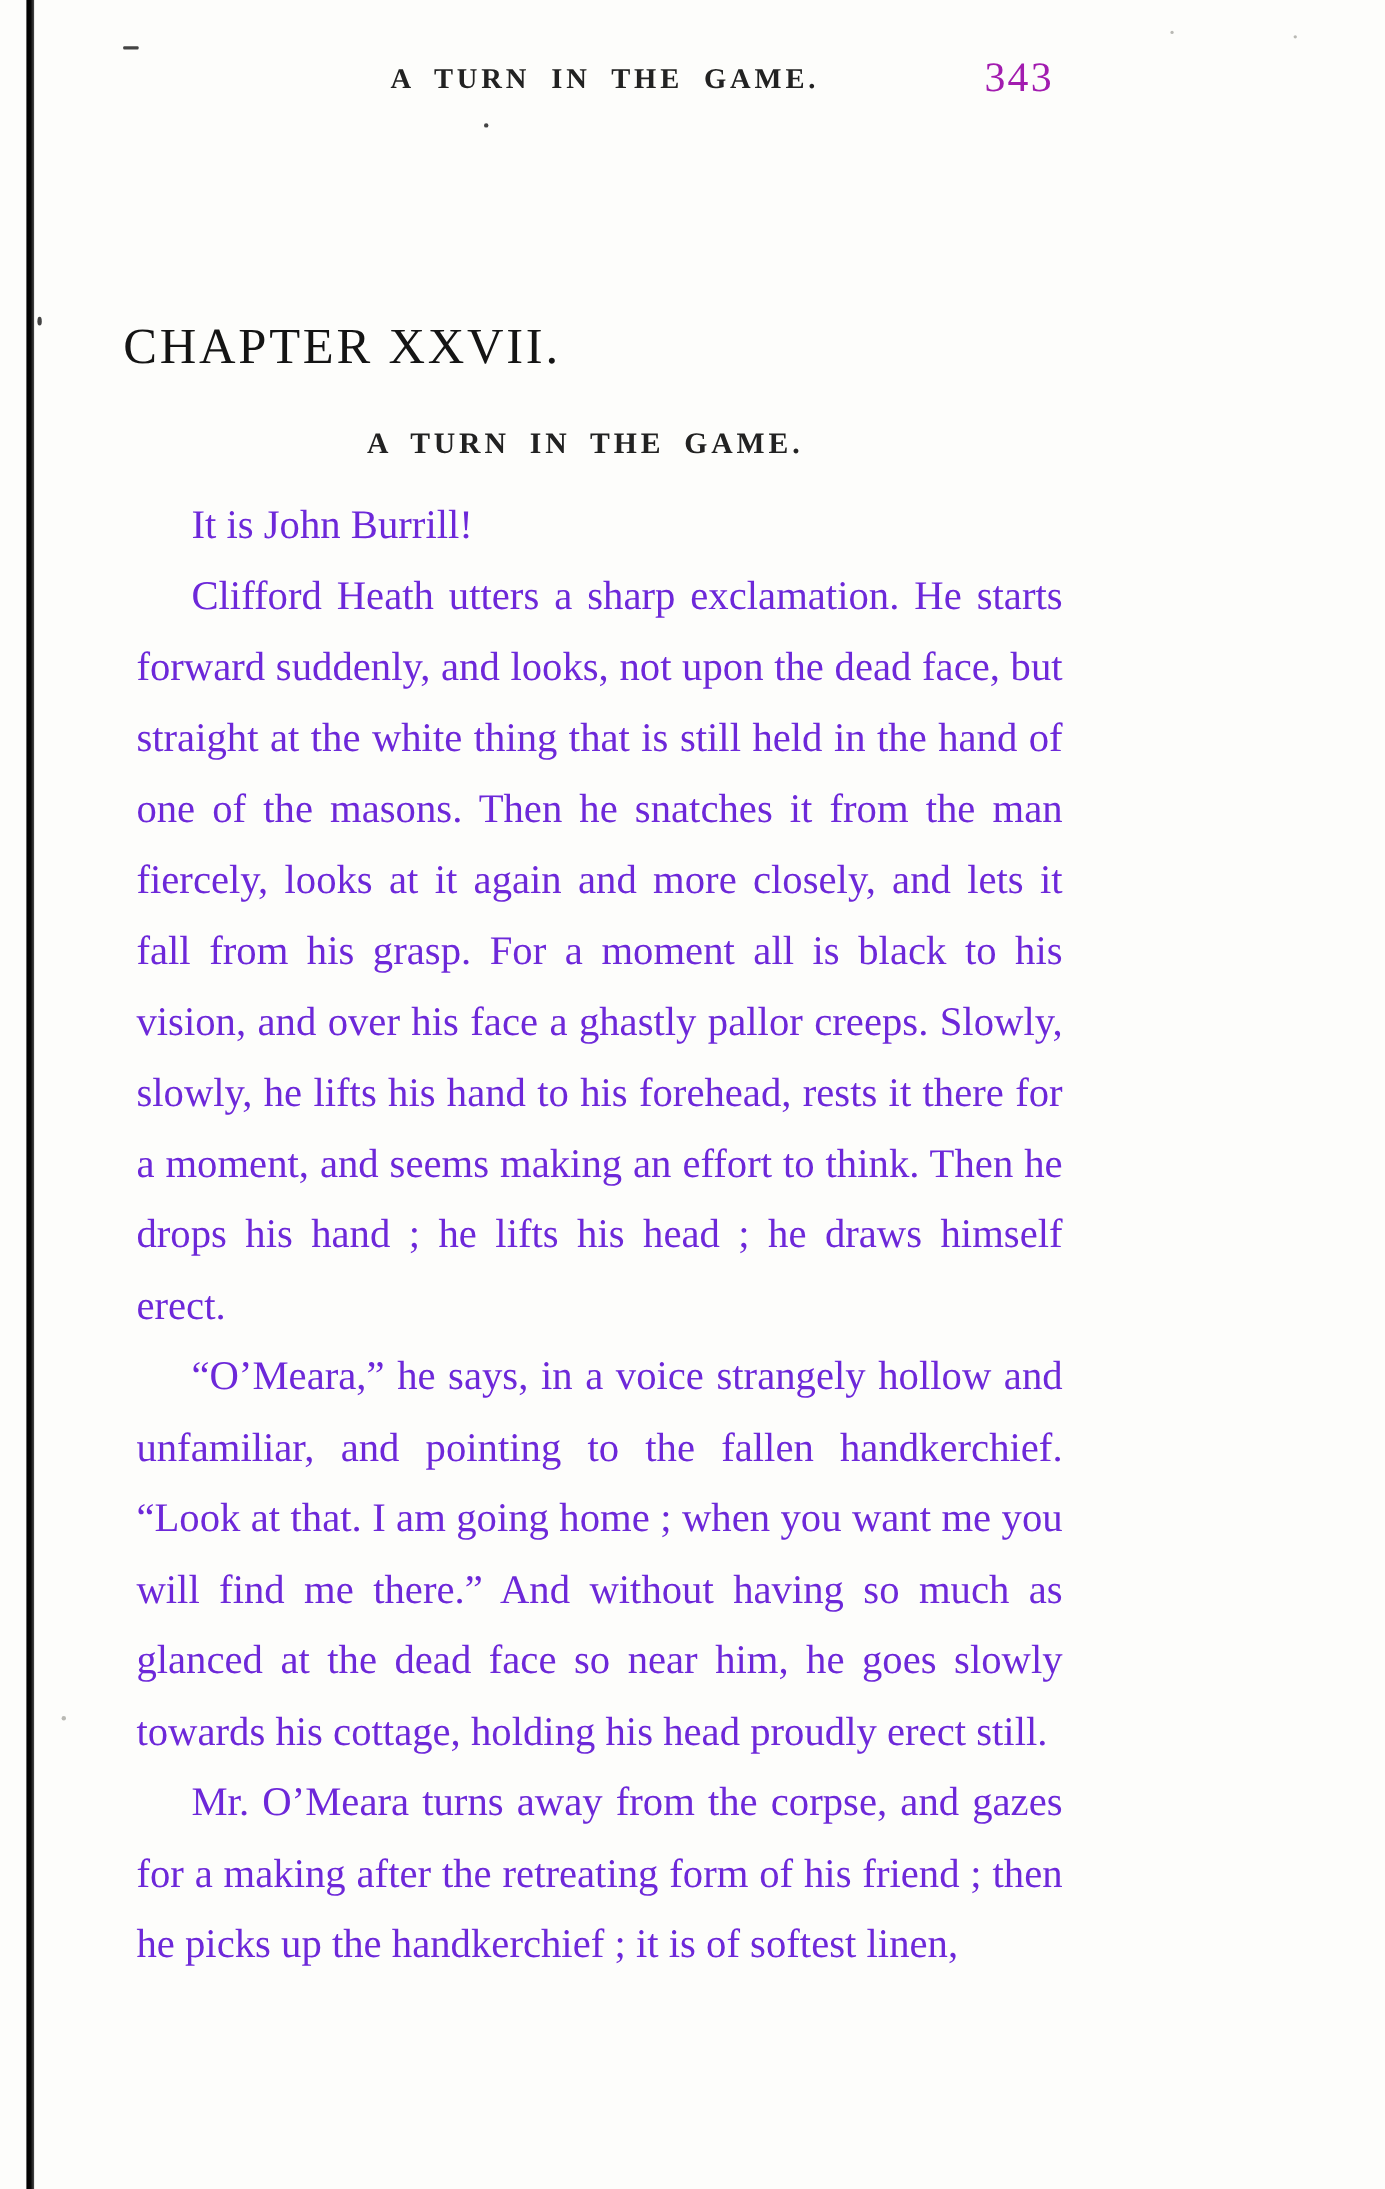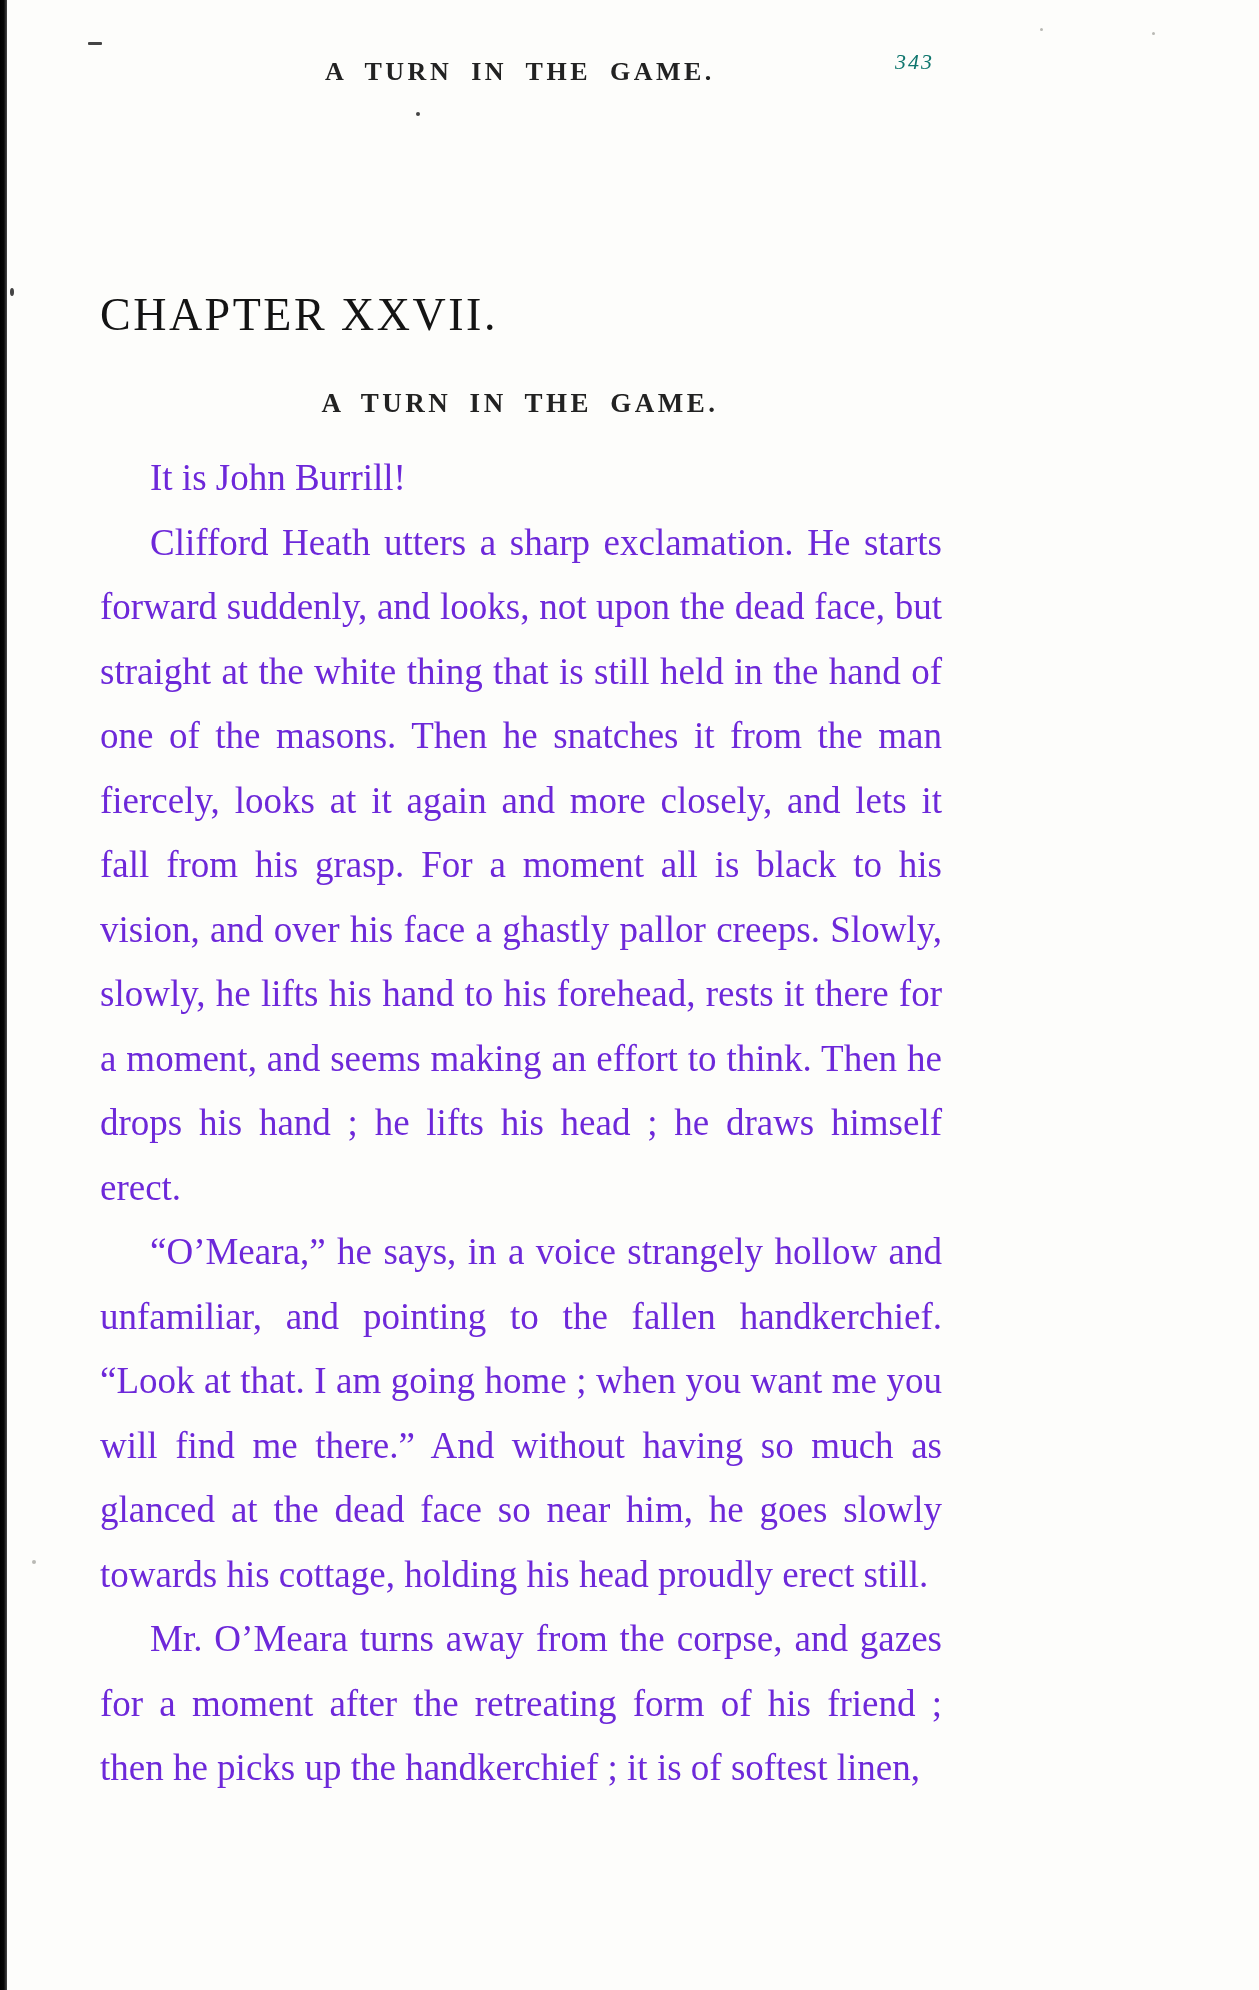--- a/index.html
+++ b/index.html
@@ -1,15 +1,15 @@
 <!DOCTYPE html>
 <html><head>
 <meta charset="utf-8">
 <style>
-  * { box-sizing: border-box; }
+  * { box-sizing: border-box; margin-left: 12px; }
   html, body { margin: 0; padding: 0; }
   body {
     width: 1259px;
     height: 1990px;
     background: #fdfdfb;
     font-family: "Liberation Serif", "DejaVu Serif", serif;
     color: #1b1b1b;
     position: relative;
     overflow: hidden;
   }
@@ -37,24 +37,23 @@
     font-size: 26px;
     letter-spacing: 3.5px;
     word-spacing: 9px;
     color: #222;
     line-height: 1.2;
   }
   .rh-page {
     position: absolute;
     right: 6px;
     top: -7px;
-    font-size: 22px;
+    font-size: 38px;
     letter-spacing: 2px;
-    color: #0f766e;
-    font-style: italic;
+    color: #a21caf;
   }
   .chapter {
     position: absolute;
     top: 292px;
     left: 100px;
     width: 840px;
     margin: 0;
     text-align: left;
     font-weight: normal;
     font-size: 46px;
@@ -112,21 +111,21 @@
   </div>
 
   <h1 class="chapter">CHAPTER XXVII.</h1>
 
   <h2 class="section">A TURN IN THE GAME.</h2>
 
   <div class="body-text">
     <p>It is John Burrill!</p>
     <p>Clifford Heath utters a sharp exclamation.  He starts forward suddenly, and looks, not upon the dead face, but straight at the white thing that is still held in the hand of one of the masons.  Then he snatches it from the man fiercely, looks at it again and more closely, and lets it fall from his grasp.  For a moment all is black to his vision, and over his face a ghastly pallor creeps.  Slowly, slowly, he lifts his hand to his forehead, rests it there for a moment, and seems making an effort to think.  Then he drops his hand ; he lifts his head ; he draws himself erect.</p>
     <p>“O’Meara,” he says, in a voice strangely hollow and unfamiliar, and pointing to the fallen handkerchief.  “Look at that.  I am going home ; when you want me you will find me there.”  And without having so much as glanced at the dead face so near him, he goes slowly towards his cottage, holding his head proudly erect still.</p>
-    <p>Mr. O’Meara turns away from the corpse, and gazes for a moment after the retreating form of his friend ; then he picks up the handkerchief ; it is of softest linen,</p>
+    <p>Mr. O’Meara turns away from the corpse, and gazes for a making after the retreating form of his friend ; then he picks up the handkerchief ; it is of softest linen,</p>
   </div>
 
   <div class="speck dash" style="left:88px; top:42px; width:14px; height:3px;"></div>
   <div class="speck" style="left:416px; top:112px; width:4px; height:4px;"></div>
   <div class="speck" style="left:10px; top:288px; width:4px; height:8px;"></div>
   <div class="speck faint" style="left:1040px; top:28px; width:3px; height:3px;"></div>
   <div class="speck faint" style="left:1152px; top:32px; width:3px; height:3px;"></div>
   <div class="speck faint" style="left:32px; top:1560px; width:4px; height:4px;"></div>
 
 </div>

